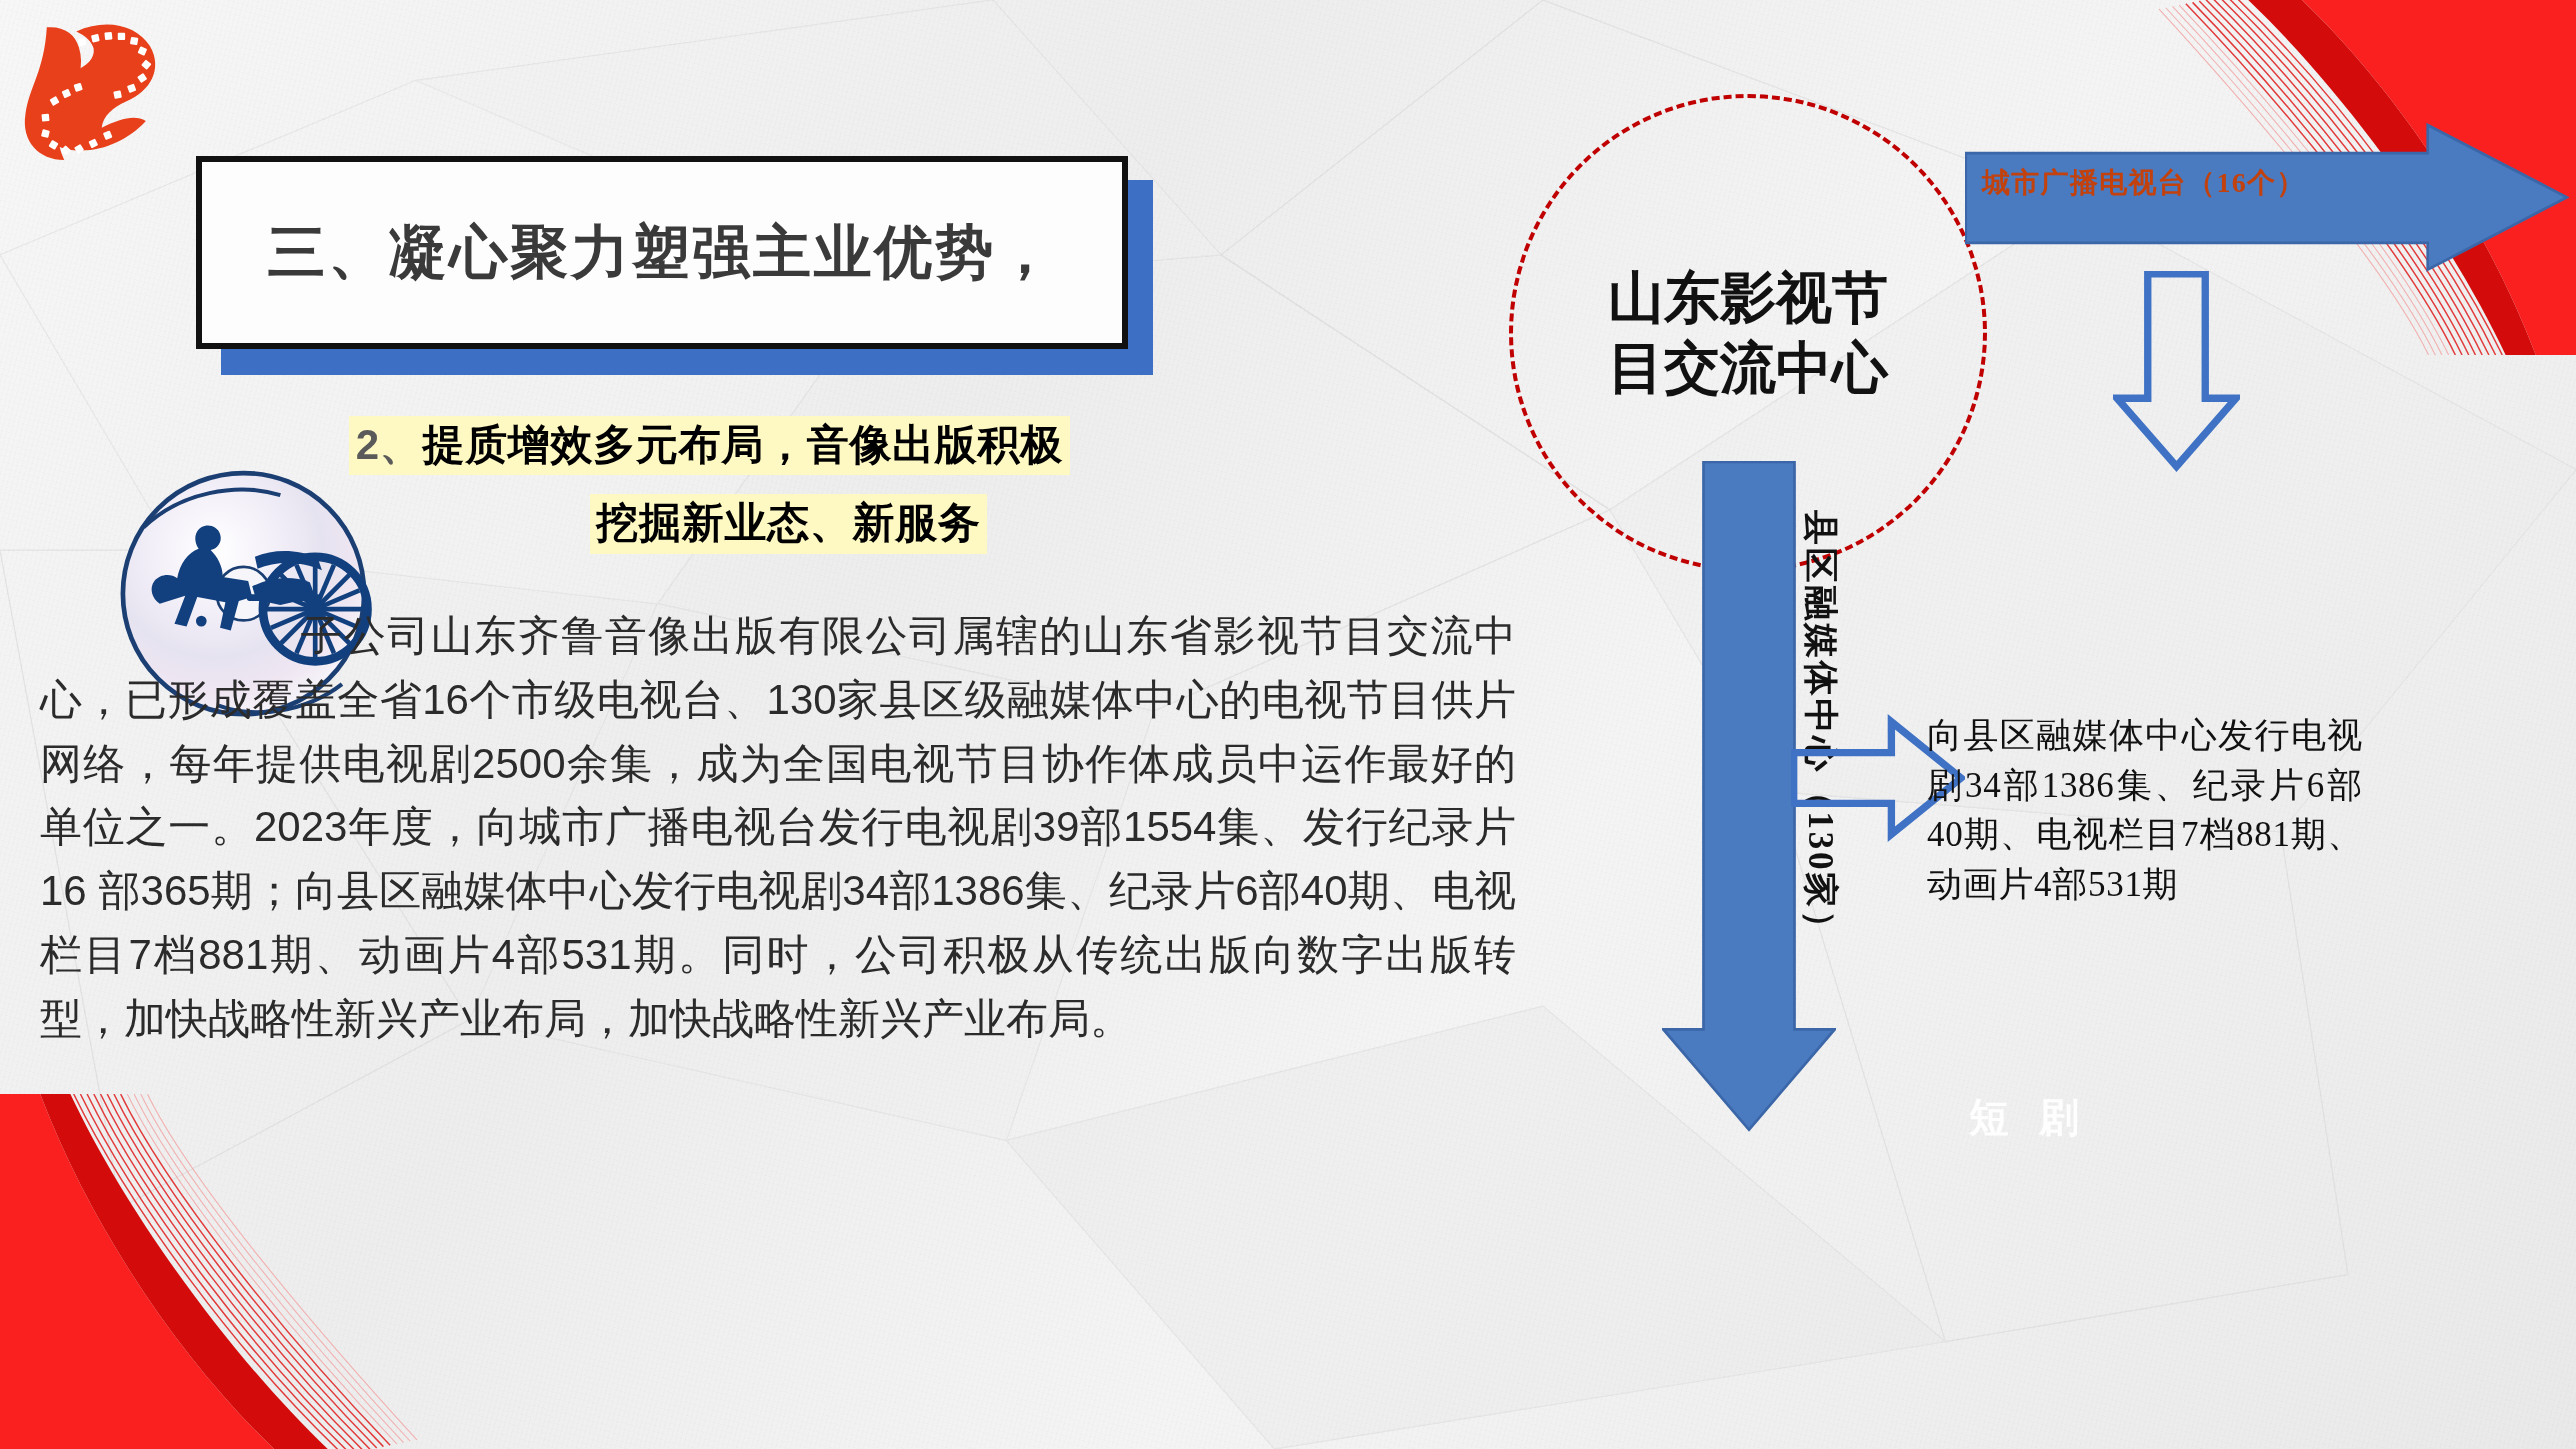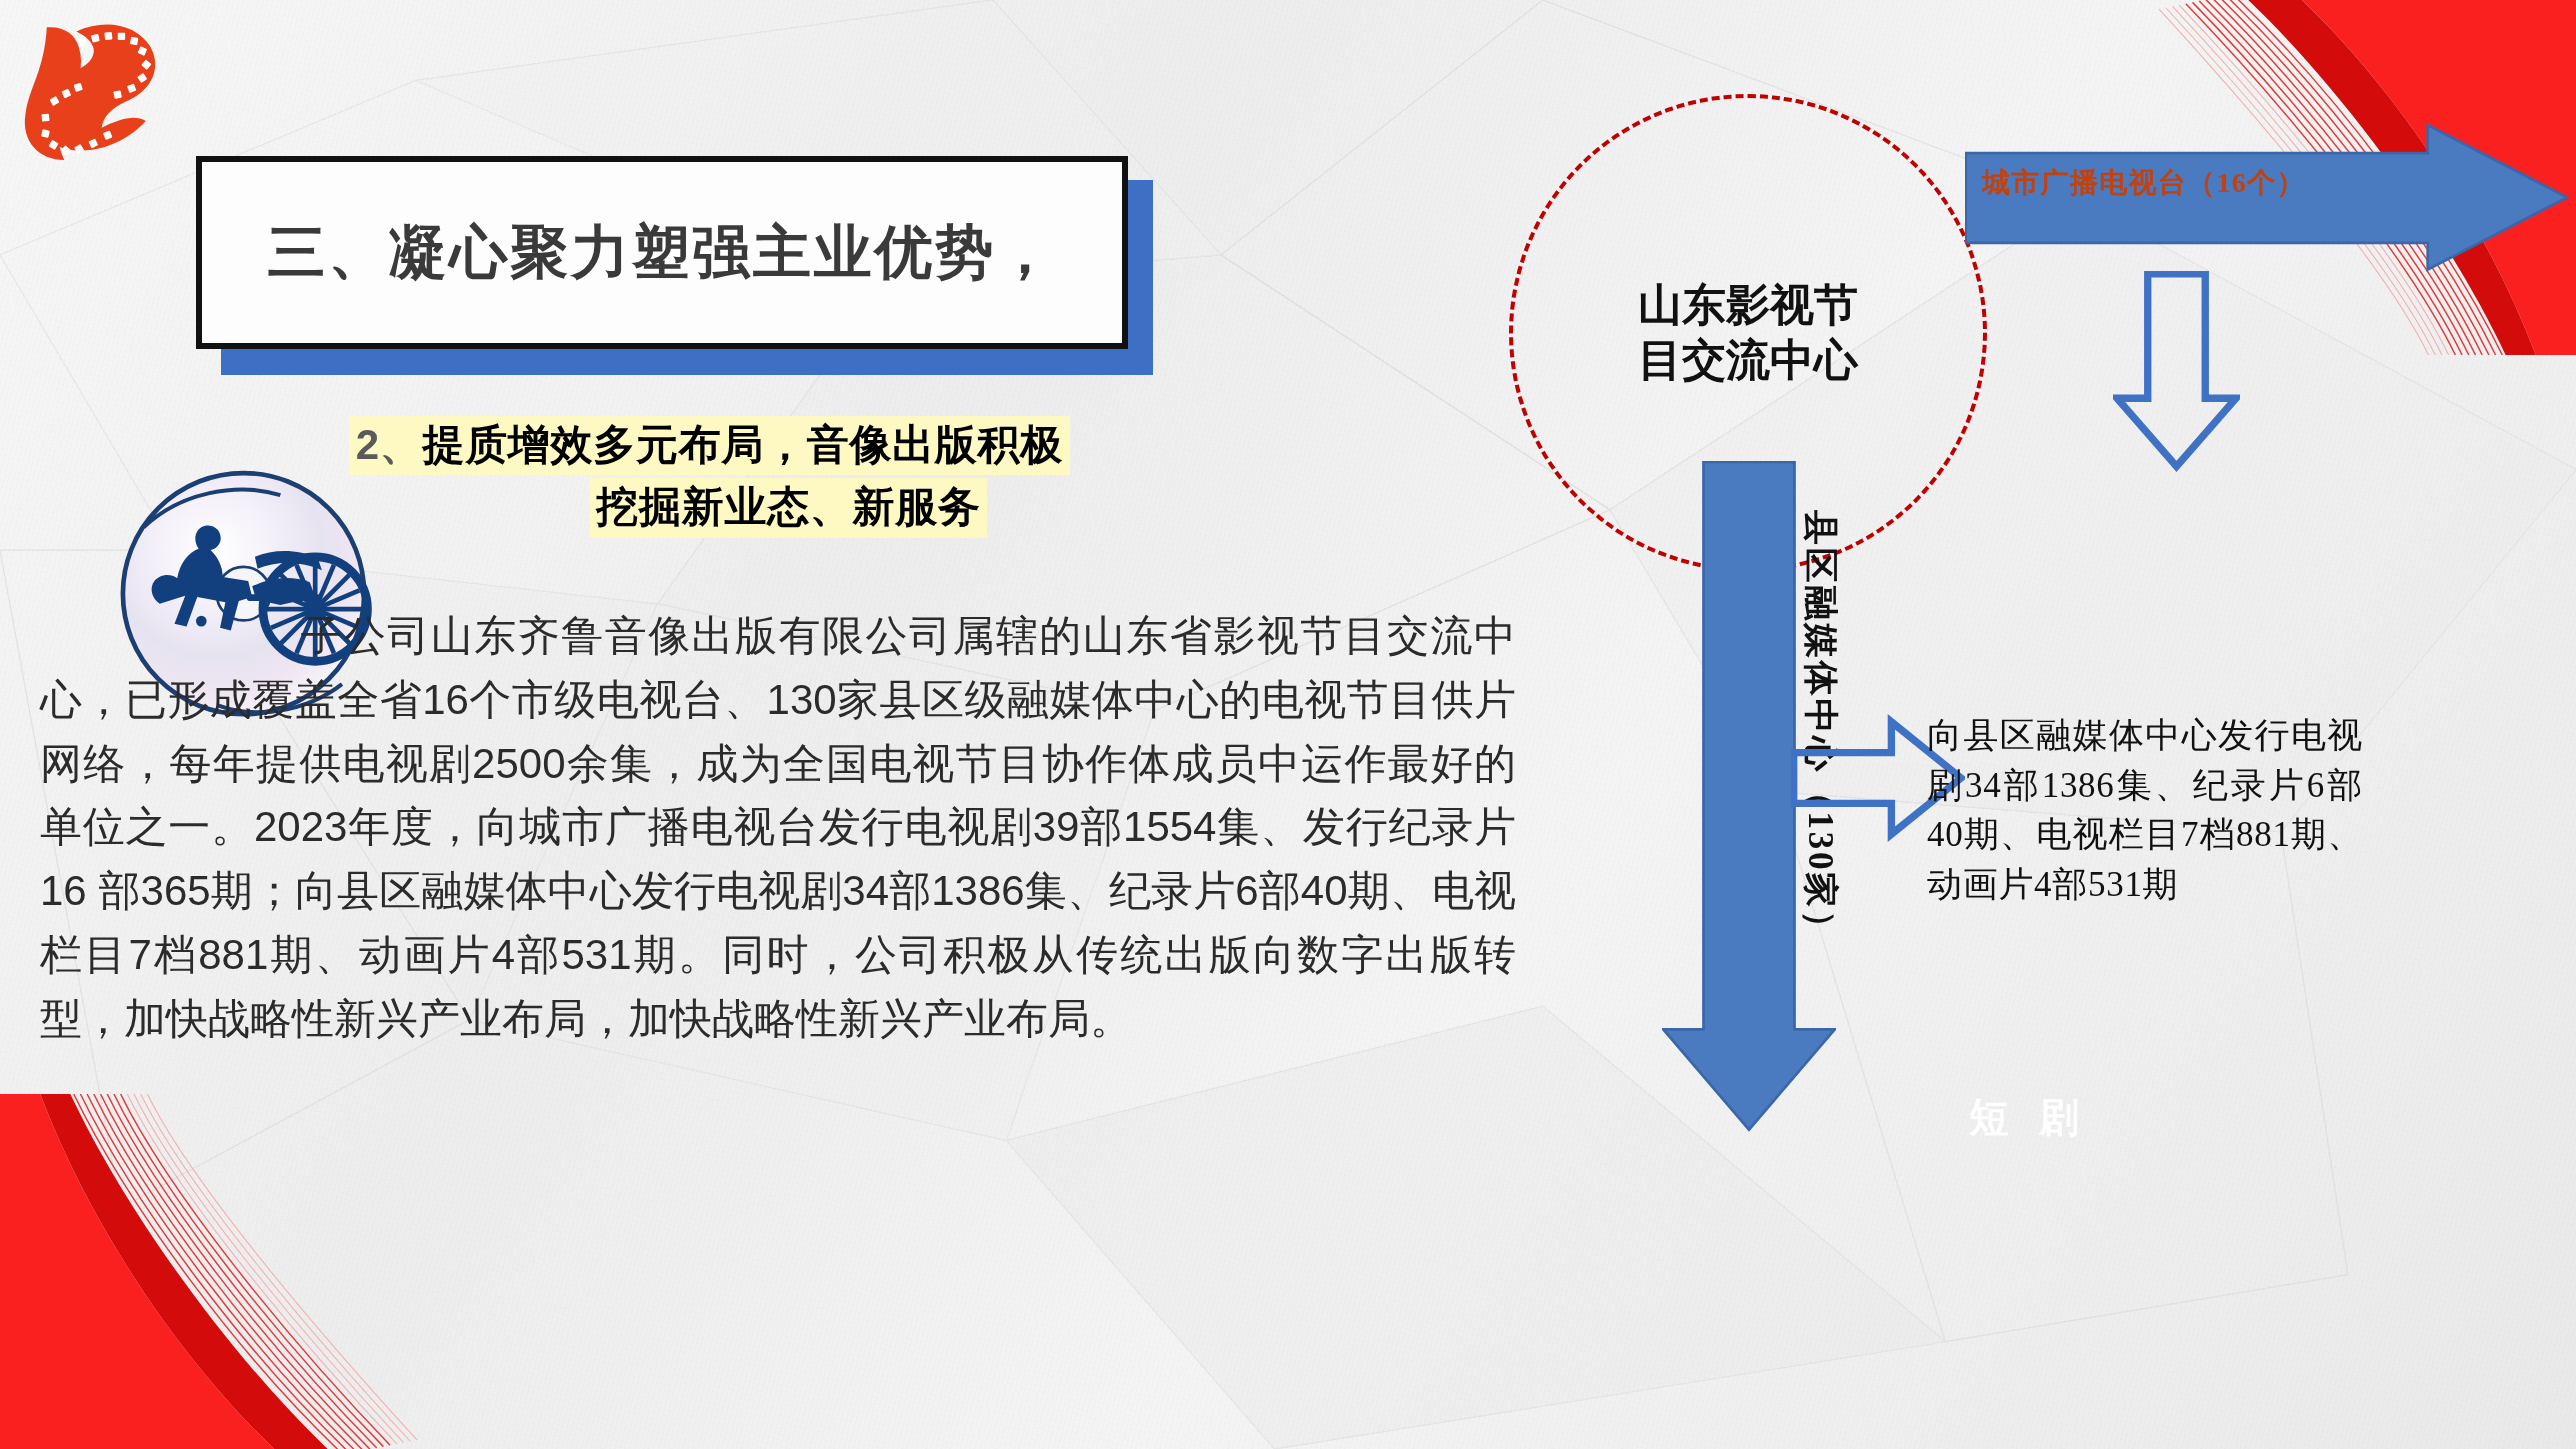--- a/index.html
+++ b/index.html
@@ -83,21 +83,21 @@
     color: #000;
     font-weight: 800;
     font-size: 42px;
     line-height: 1.22;
     letter-spacing: 0.7px;
     padding: 2.7px 6.7px 5.4px 6.7px;
     white-space: nowrap;
     display: inline-block;
   }
   .subtitle-line.l1 { align-self: flex-start; }
-  .subtitle-line.l2 { align-self: center; margin-top: 3px; }
+  .subtitle-line.l2 { align-self: center; margin-top: 19px; }
   .subtitle-num { color: #5a5a5a; }
 
   
   .disc-logo {
     position: absolute;
     left: 79px; top: 463px;
     width: 329px; height: 268px;
   }
 
   
@@ -122,21 +122,21 @@
     left: 20px; top: 54px;
     width: 470px; height: 470px;
     border: 4.7px dashed #C00000;
     border-radius: 50%;
     display: flex; align-items: center; justify-content: center;
   }
   .circle-label {
     color: #111;
     font-family: "Liberation Serif", serif;
     font-weight: 700;
-    font-size: 44px;
+    font-size: 56px;
     line-height: 1.25;
     text-align: center;
     white-space: pre-line;
   }
 
   .arrow-right-solid { position: absolute; left: 476px; top: 81px; width: 604px; height: 154px; }
   .arrow-right-label {
     position: absolute;
     left: 493px; top: 124px;
     width: 517px;

